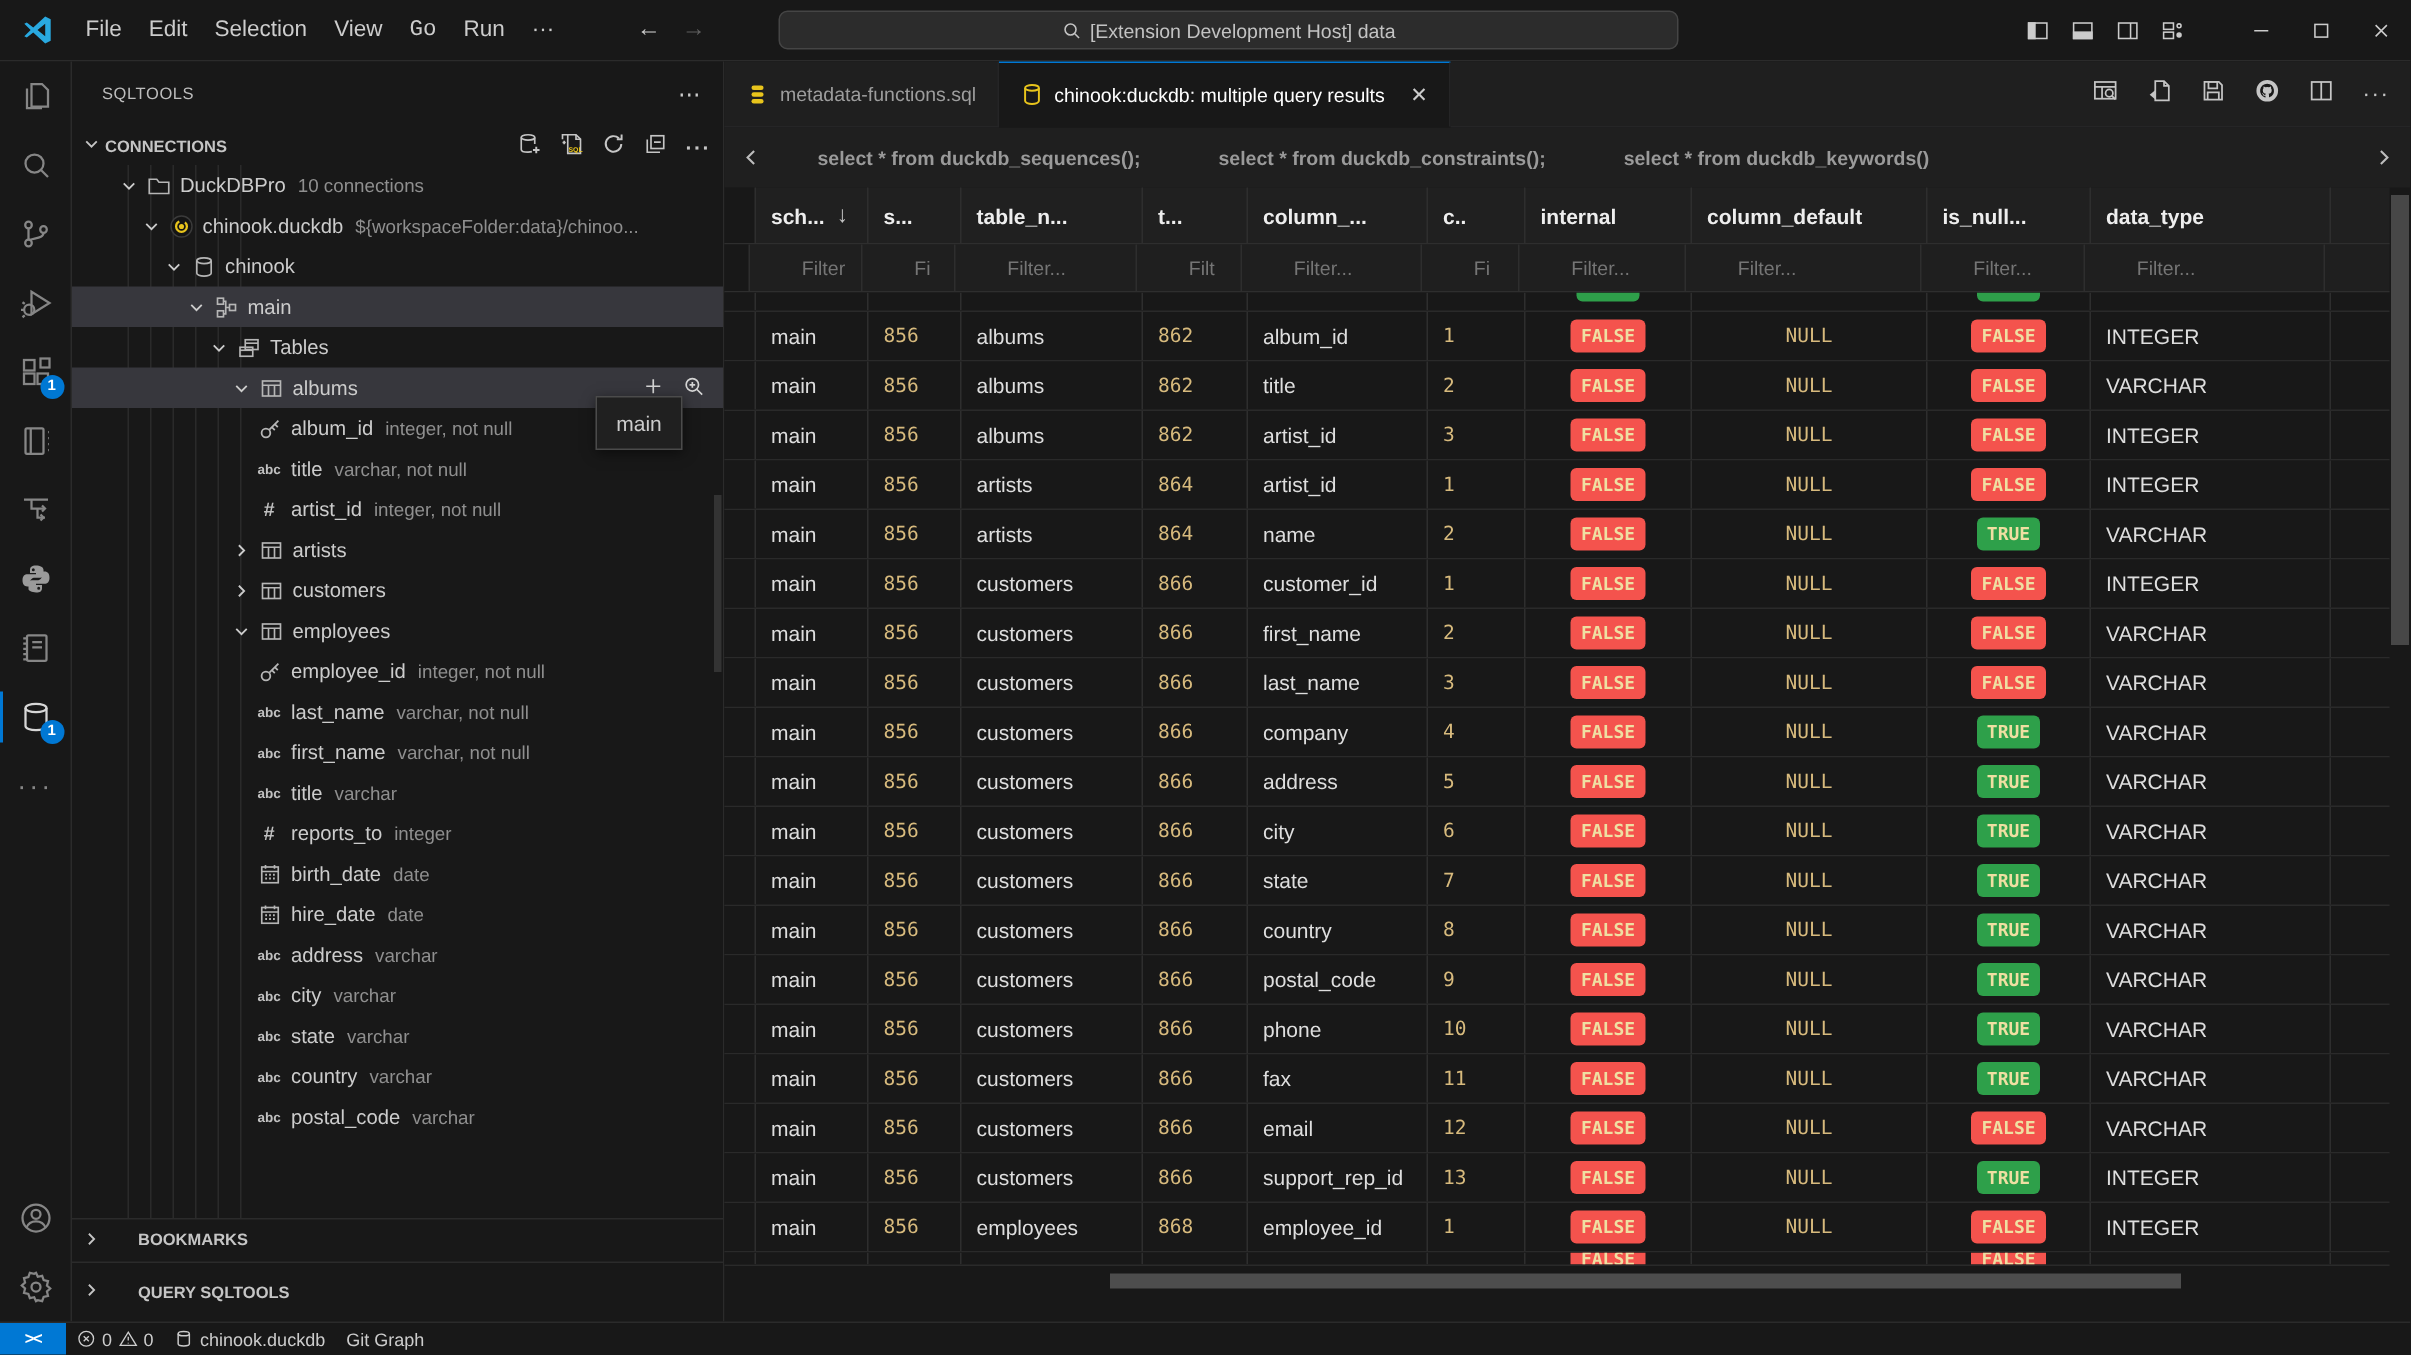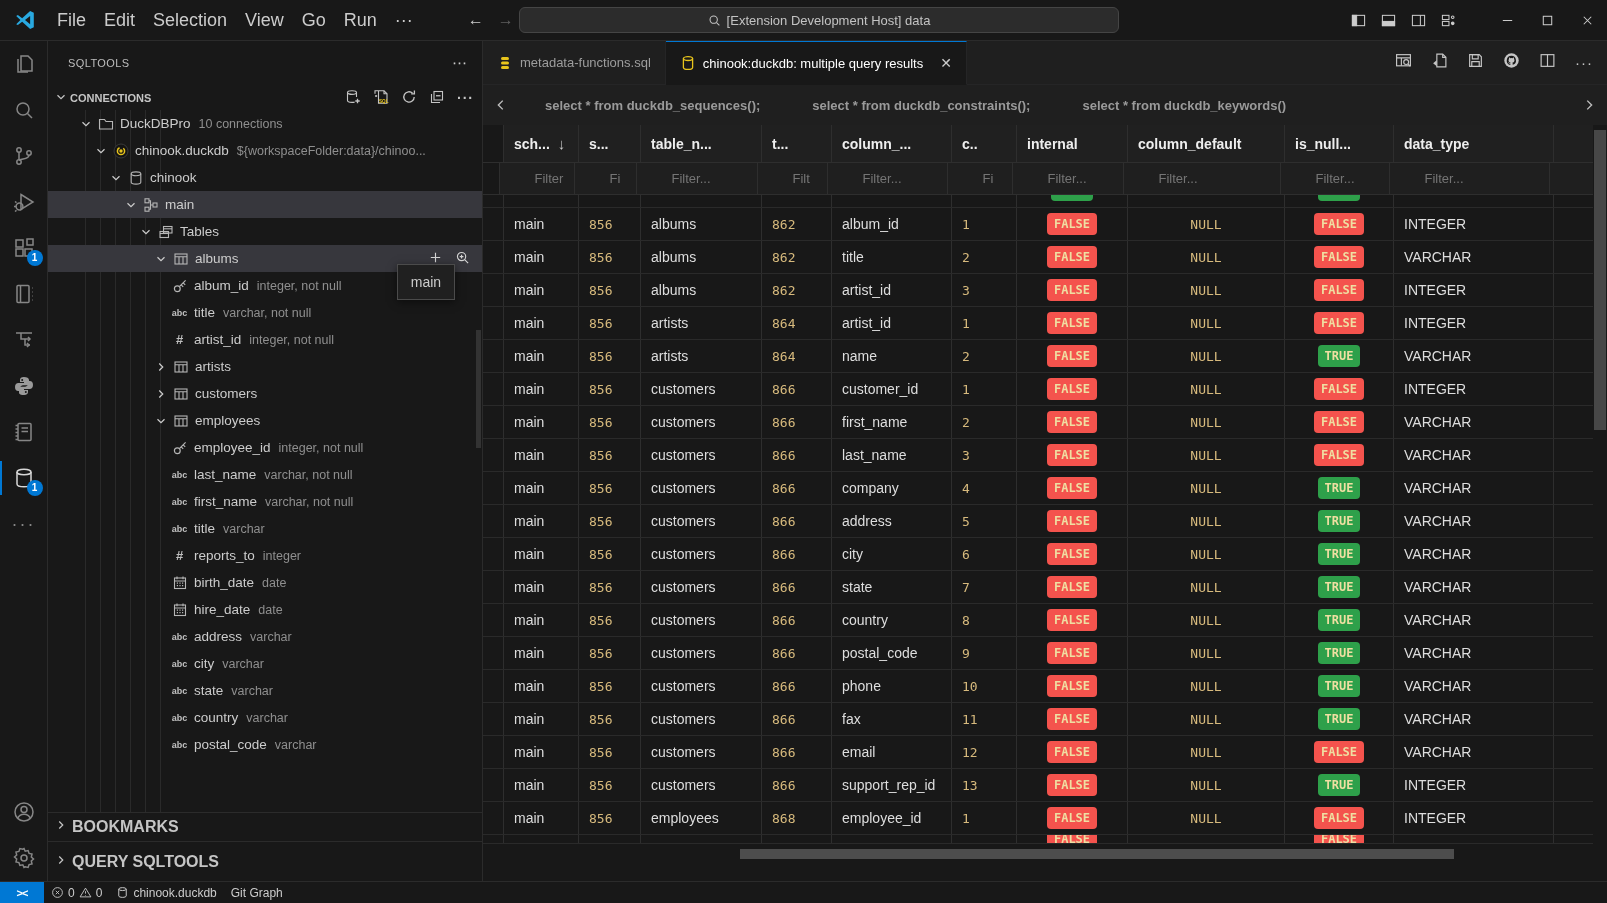--- a/index.html
+++ b/index.html
@@ -4,21 +4,21 @@
 <style>
   * { margin:0; padding:0; box-sizing:border-box; }
   html,body { width:1607px; height:903px; overflow:hidden; background:#181818;
     font-family:"Liberation Sans", sans-serif; color:#cccccc; }
   .window { position:relative; width:1607px; height:903px; }
 
   
   .titlebar { position:absolute; top:0; left:0; right:0; height:41px; background:#181818;
     border-bottom:1px solid #2b2b2b; display:flex; align-items:center; }
   .vslogo { width:22px; height:22px; margin:0 12px 0 14px; }
-  .menu-item { font-size:18px; color:#cccccc; padding:0 9px; height:26px; line-height:26px; border-radius:5px; cursor:default; }
+  .menu-item { font-size:15px; color:#cccccc; padding:0 9px; height:26px; line-height:26px; border-radius:5px; cursor:default; }
   .nav-arrows { display:flex; gap:14px; margin-left:46px; font-size:16px; }
   .nav-arrows .fwd { color:#5f5f5f; }
   .searchbox { position:absolute; left:519px; top:7px; width:600px; height:26px; background:#2c2c2c;
     border:1px solid #454545; border-radius:6px; display:flex; align-items:center; justify-content:center;
     gap:6px; font-size:13px; color:#c3c3c3; }
   .win-controls { position:absolute; right:0; top:0; height:40px; display:flex; align-items:center; }
   .wc { width:40px; height:40px; display:flex; align-items:center; justify-content:center; color:#cccccc; }
   .wc svg { width:15px; height:15px; }
   .layout-icons { display:flex; margin-right:24px; }
   .layout-icons .wc { width:30px; }
@@ -56,21 +56,21 @@
   .chev.down svg { transform:rotate(90deg); }
   .trow .ticon { width:17px; min-width:17px; margin:0 6px 0 3px; display:flex; justify-content:center; color:#b6b6b6; }
   .ticon svg { width:16px; height:16px; }
   .ticon.abc-t { font-size:9px; font-weight:bold; color:#c0c0c0; }
   .ticon.hash-t { font-size:13px; font-weight:bold; color:#c0c0c0; }
   .trow .lbl { color:#cccccc; font-size:13.5px; }
   .trow .desc { color:#8f8f8f; font-size:12.5px; margin-left:8px; }
   .trow .acts { position:absolute; right:12px; display:flex; gap:12px; color:#d4d4d4; }
   .trow .acts svg { width:15px; height:15px; }
   .bottom-sec { position:absolute; left:0; right:0; border-top:1px solid #2b2b2b; display:flex; align-items:center;
-    font-size:16px; font-weight:bold; color:#c5c5c5; padding-left:6px; background:#181818; }
+    font-size:11px; font-weight:bold; color:#c5c5c5; padding-left:6px; background:#181818;gap:20px; }
   .bottom-sec .chev { margin-right:4px; }
   #sec-bookmarks { top:771px; height:29px; }
   #sec-history { top:800px; height:40px; }
   .side-scroll { position:absolute; right:1px; top:289px; width:5px; height:118px; background:#4a4a4a; opacity:.55; }
 
   
   .tooltip { position:absolute; left:397px; top:264px; width:58px; height:36px; background:#202020;
     border:1px solid #4b4b4b; color:#cccccc; font-size:14px; display:flex; align-items:center;
     justify-content:center; z-index:50; box-shadow:0 2px 8px rgba(0,0,0,.5); }
 
@@ -139,21 +139,21 @@
 
   <div class="titlebar">
     <svg class="vslogo" viewBox="0 0 24 24">
       <path fill="#29a9e0" d="M17.6 2.2 8.9 10.2 4.2 6.6 2.4 7.5l4.6 4.5-4.6 4.5 1.8.9 4.7-3.6 8.7 8 4-1.9V4.1zm0 5.3v9l-5.6-4.5z"></path>
     </svg>
     <div id="menus" style="display: flex;">
         <span class="menu-item" style="display: inline-block;">File</span>
         <span class="menu-item" style="display: inline-block;">Edit</span>
         <span class="menu-item" style="display: inline-block;">Selection</span>
         <span class="menu-item" style="display: inline-block;">View</span>
-        <span class="menu-item" style="display: inline-block;">Go</span>
+        <span class="menu-item" style="display: inline-block; font-family: Liberation Mono, monospace;">Go</span>
         <span class="menu-item" style="display: inline-block;">Run</span>
         <span class="menu-item" style="display: inline-block;">···</span>
       </div>
     <div class="nav-arrows">
       <span>←</span>
       <span class="fwd">→</span>
     </div>
     <div class="searchbox">
       <svg width="13" height="13" viewBox="0 0 16 16" fill="none" stroke="#c3c3c3" stroke-width="1.3">
           <circle cx="7" cy="7" r="4.5"></circle>

